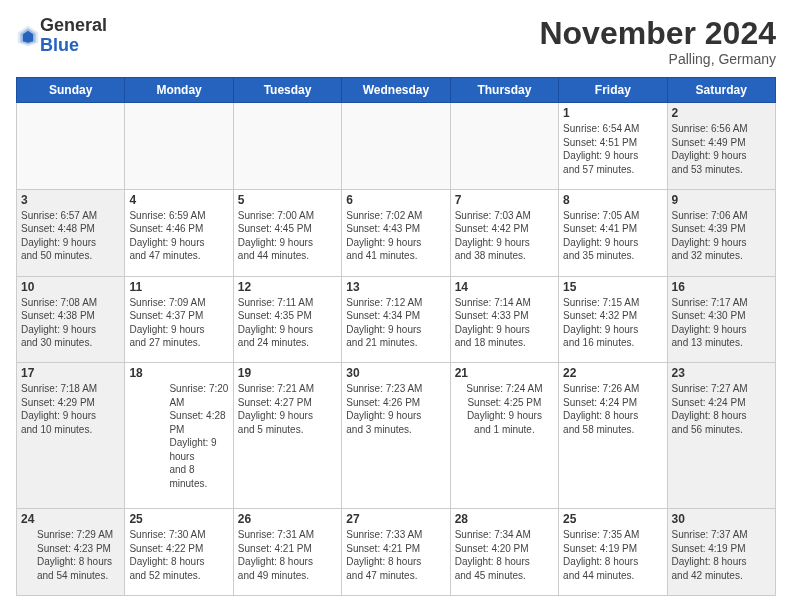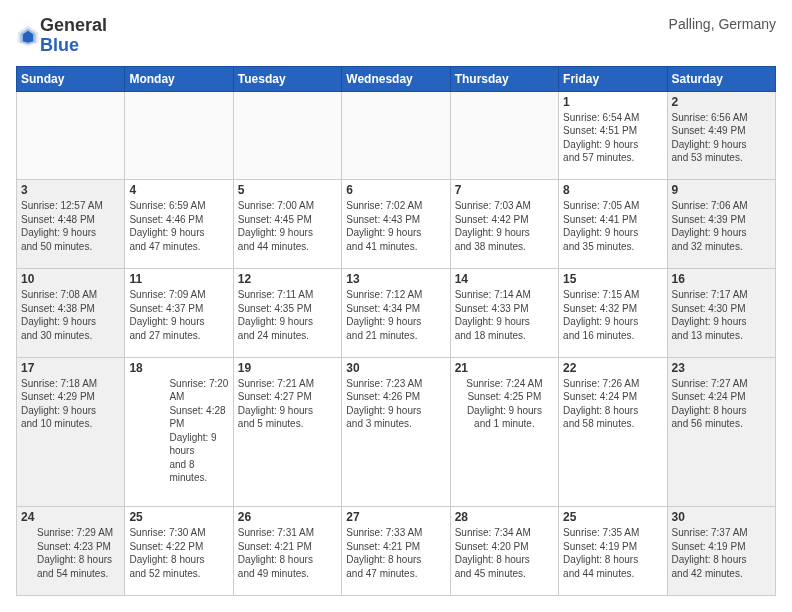--- a/index.html
+++ b/index.html
@@ -58,21 +58,21 @@
       width: 100%;
       table-layout: fixed;
     }
     .calendar th {
       background: #2563be;
       color: #fff;
       font-size: 12px;
       font-weight: bold;
       padding: 5px 4px;
       border: 1px solid #1a4fa0;
-      text-align: left;
+      text-align: center;
     }
     .calendar td {
       border: 1px solid #ccc;
       vertical-align: top;
       padding: 3px 4px;
       font-size: 9.5px;
       color: #333;
       background: #fff;
       height: 78px;
     }
@@ -111,20 +111,21 @@
         <polygon points="14,2 26,10 26,22 14,26 2,22 2,10" fill="#2563be" opacity="0.15"></polygon>
         <polygon points="14,5 23,11 23,21 14,24 5,21 5,11" fill="#2563be" opacity="0.3"></polygon>
         <polygon points="14,8 20,12 20,20 14,22 8,20 8,12" fill="#2563be"></polygon>
       </svg>
       <div class="logo-text">
         <span class="logo-general">General</span><br>
         <span class="logo-blue">Blue</span>
       </div>
     </div>
     <div class="title-block">
+      <div class="month-title">November 2024</div>
       <div class="location">Palling, Germany</div>
     </div>
   </div>
 
   <table class="calendar">
     <thead>
       <tr>
         <th>Sunday</th>
         <th>Monday</th>
         <th>Tuesday</th>
@@ -152,21 +153,21 @@
             <span class="day-num">2</span>
             <div class="day-info" style="white-space: pre-line;">Sunrise: 6:56 AM
 Sunset: 4:49 PM
 Daylight: 9 hours
 and 53 minutes.</div>
           </td>
         </tr>
         <tr>
           <td class="weekend-sun">
             <span class="day-num">3</span>
-            <div class="day-info" style="white-space: pre-line;">Sunrise: 12:57 AM
+            <div class="day-info" style="white-space: pre-line;">Sunrise: 6:57 AM
 Sunset: 4:48 PM
 Daylight: 9 hours
 and 50 minutes.</div>
           </td>
           <td>
             <span class="day-num">4</span>
             <div class="day-info" style="white-space: pre-line;">Sunrise: 6:59 AM
 Sunset: 4:46 PM
 Daylight: 9 hours
 and 47 minutes.</div>

